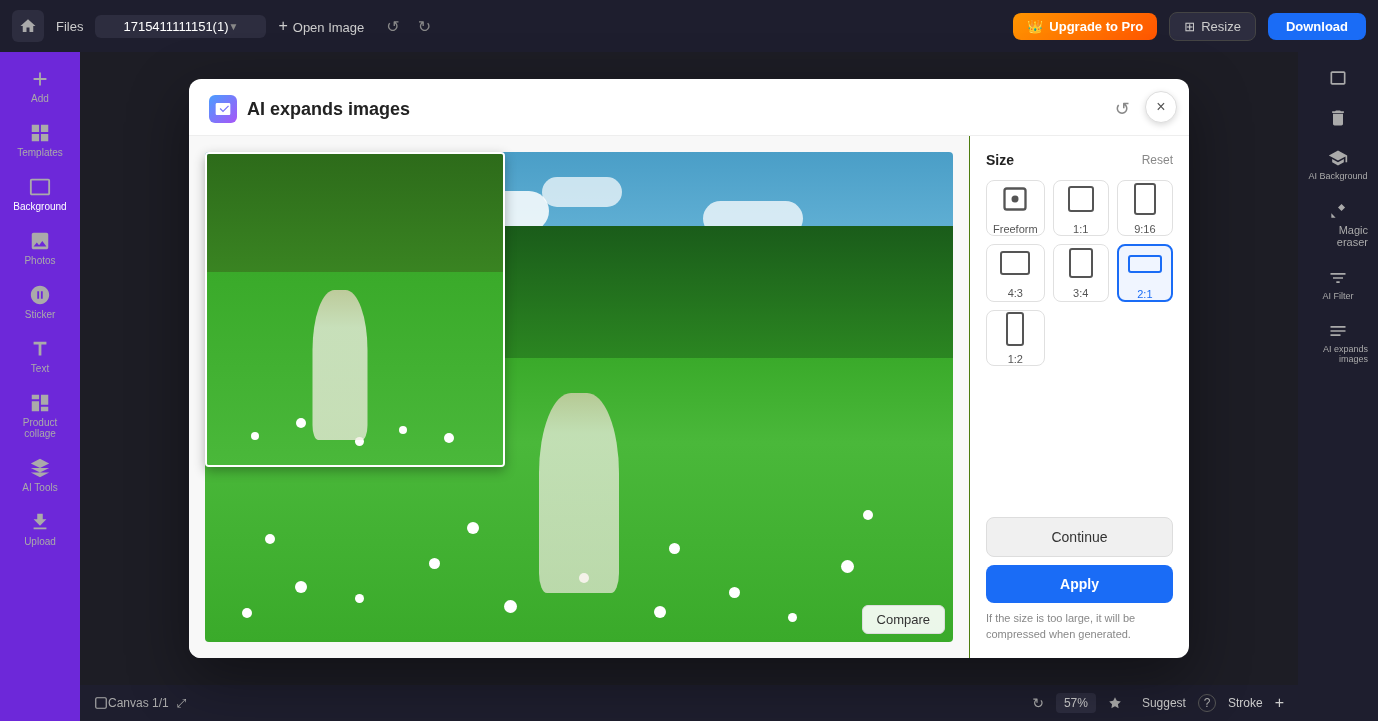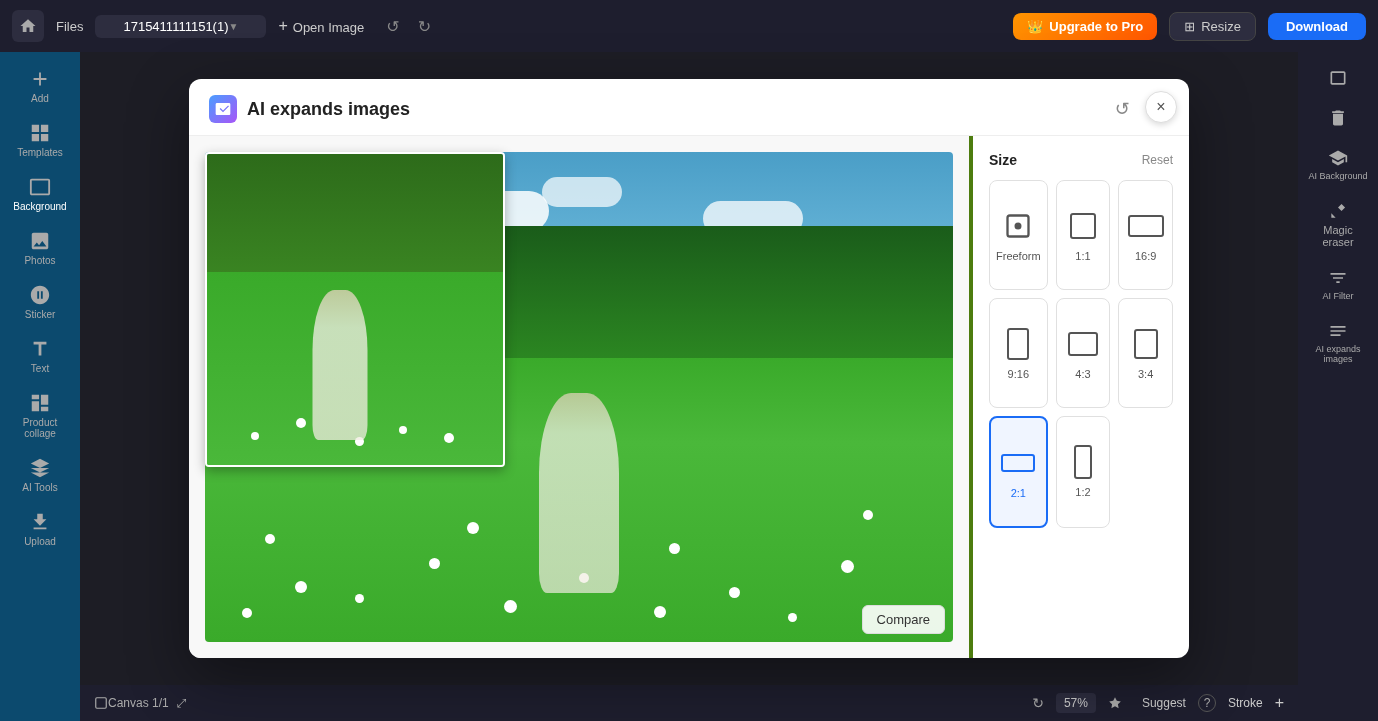--- a/index.html
+++ b/index.html
@@ -15,31 +15,31 @@
     .topbar-open { color: #ccc; font-size: 13px; display: flex; align-items: flex-end; gap: 5px; cursor: pointer; }
     .topbar-open::before { content: '+'; font-size: 16px; }
     .topbar-history { display: flex; gap: 6px; margin-left: 4px; }
     .topbar-history button { background: none; border: none; color: #888; font-size: 16px; cursor: pointer; padding: 4px 6px; }
     .topbar-spacer { flex: 1; }
     .topbar-upgrade { background: linear-gradient(135deg, #ff9500, #ff5500); color: #fff; border: none; border-radius: 8px; padding: 6px 14px; font-size: 13px; font-weight: 600; cursor: pointer; display: flex; align-items: center; gap: 6px; }
     .topbar-resize { background: #2d2d3f; color: #ccc; border: 1px solid #444; border-radius: 8px; padding: 6px 14px; font-size: 13px; cursor: pointer; display: flex; align-items: center; gap: 6px; }
     .topbar-download { background: #1a6cf6; color: #fff; border: none; border-radius: 8px; padding: 6px 18px; font-size: 13px; font-weight: 600; cursor: pointer; }
 
     
-    .left-sidebar { position: absolute; top: 52px; left: 0; width: 80px; bottom: 0; background: #0c4a6e; display: flex; flex-direction: column; align-items: center; padding: 8px 12px; gap: 2px; z-index: 5; }
+    .left-sidebar { position: absolute; top: 52px; left: 0; width: 80px; bottom: 0; background: #6d28d9; display: flex; flex-direction: column; align-items: center; padding: 8px 12px; gap: 2px; z-index: 5; }
     .sidebar-item { display: flex; flex-direction: column; align-items: center; gap: 3px; padding: 8px 6px; border-radius: 8px; cursor: pointer; width: 68px; }
     .sidebar-item svg { width: 22px; height: 22px; fill: #aaa; }
     .sidebar-item span { font-size: 10px; color: #aaa; text-align: center; }
     .sidebar-item.active span { color: #fff; }
 
     
     .right-panel-bg { position: absolute; top: 52px; right: 0; width: 80px; bottom: 0; background: #1e1e2e; z-index: 5; display: flex; flex-direction: column; align-items: center; padding: 8px 0; gap: 4px; }
     .right-icon { display: flex; flex-direction: column; align-items: center; gap: 3px; padding: 8px 4px; cursor: pointer; width: 68px; border-radius: 6px; }
     .right-icon svg { width: 20px; height: 20px; fill: #aaa; }
-    .right-icon span { font-size: 9px; color: #aaa; text-align: center; }
+    .right-icon span { font-size: 9px; color: #aaa; text-align: right; }
 
     
     .canvas-area { position: absolute; top: 52px; left: 80px; right: 80px; bottom: 0; background: #2a2a3a; display: flex; flex-direction: column; }
     .canvas-footer { position: absolute; bottom: 0; left: 80px; right: 80px; height: 36px; background: #1e1e2e; display: flex; align-items: center; padding: 0 14px; gap: 10px; z-index: 5; }
     .canvas-footer-left { display: flex; align-items: center; gap: 8px; }
     .canvas-footer-item { color: #aaa; font-size: 12px; display: flex; align-items: center; gap: 0; cursor: pointer; }
     .canvas-footer-spacer { flex: 1; }
     .canvas-footer-right { display: flex; align-items: center; gap: 12px; }
     .footer-percent { background: #2d2d3f; color: #ccc; font-size: 12px; padding: 3px 8px; border-radius: 4px; cursor: pointer; }
     .footer-suggest { color: #ccc; font-size: 12px; display: flex; align-items: center; gap: 20px; cursor: pointer; }
@@ -61,28 +61,28 @@
     .modal-body { display: flex; flex: 1; overflow: hidden; }
 
     
     .modal-preview { flex: 1; padding: 16px; display: flex; align-items: center; justify-content: center; background: #f8f8f8; position: relative; overflow: hidden; }
     .preview-canvas { position: relative; width: 870px; height: 490px; }
     .preview-original { position: absolute; top: 0; left: 0; width: 300px; height: 315px; border: 2px solid #fff; border-radius: 4px; overflow: hidden; box-shadow: 0 4px 12px rgba(0,0,0,0.3); z-index: 2; }
     .preview-expanded { position: absolute; top: 0; left: 0; right: 0; bottom: 0; overflow: hidden; border-radius: 4px; }
     .compare-btn { position: absolute; bottom: 8px; right: 8px; background: rgba(255,255,255,0.9); border: 1px solid #ddd; border-radius: 6px; padding: 6px 14px; font-size: 13px; color: #333; cursor: pointer; font-weight: 500; }
 
     
-    .modal-right { width: 220px; flex-shrink: 0; border-left: 4px solid #4d7c0f; padding: 16px; display: flex; flex-direction: column; gap: 12px; overflow-y: auto; }
+    .modal-right { width: 220px; flex-shrink: 0; border-left: 1px solid #4d7c0f; padding: 16px; display: flex; flex-direction: column; gap: 12px; overflow-y: auto; }
     .panel-header { display: flex; align-items: center; justify-content: space-between; }
     .panel-title { font-size: 14px; font-weight: 600; color: #222; }
     .panel-reset { font-size: 12px; color: #888; cursor: pointer; }
 
     
     .size-grid { display: grid; grid-template-columns: repeat(3, 1fr); gap: 8px; }
-    .size-option { border: 1px solid #e0e0e0; border-radius: 8px; padding: 27px 6px; display: flex; flex-direction: column; align-items: center; gap: 6px; cursor: pointer; background: #fff; }
+    .size-option { border: 1px solid #e0e0e0; border-radius: 8px; padding: 0 6px; display: flex; flex-direction: column; align-items: center; gap: 6px; cursor: pointer; background: #fff; }
     .size-option.selected { border-color: #1a6cf6; border-width: 2px; background: #f0f5ff; }
     .size-option .icon-box { width: 36px; height: 36px; display: flex; align-items: center; justify-content: center; }
     .size-option .label { font-size: 11px; color: #555; }
     .size-icon-landscape { width: 36px; height: 22px; border: 2px solid #555; border-radius: 3px; }
     .size-icon-square { width: 26px; height: 26px; border: 2px solid #555; border-radius: 3px; }
     .size-icon-portrait { width: 22px; height: 32px; border: 2px solid #555; border-radius: 3px; }
     .size-icon-43 { width: 30px; height: 24px; border: 2px solid #555; border-radius: 3px; }
     .size-icon-34 { width: 24px; height: 30px; border: 2px solid #555; border-radius: 3px; }
     .size-icon-21 { width: 34px; height: 18px; border: 2px solid #555; border-radius: 3px; }
     .size-icon-12 { width: 18px; height: 34px; border: 2px solid #555; border-radius: 3px; }
@@ -314,26 +314,20 @@
             <span class="label">Freeform</span>
           </div>
 
           <div class="size-option">
             <div class="icon-box">
               <div class="size-icon-square"></div>
             </div>
             <span class="label">1:1</span>
           </div>
 
-          <div class="size-option">
-            <div class="icon-box">
-              <div class="size-icon-landscape"></div>
-            </div>
-            <span class="label">16:9</span>
-          </div>
 
           <div class="size-option">
             <div class="icon-box">
               <div class="size-icon-portrait"></div>
             </div>
             <span class="label">9:16</span>
           </div>
 
           <div class="size-option">
             <div class="icon-box">
@@ -359,20 +353,25 @@
           <div class="size-option">
             <div class="icon-box">
               <div class="size-icon-12"></div>
             </div>
             <span class="label">1:2</span>
           </div>
         </div>
 
         <div style="flex:1;"></div>
 
+        <div class="panel-buttons">
+          <button class="btn-continue">Continue</button>
+          <button class="btn-apply">Apply</button>
+          <p class="panel-note">If the size is too large, it will be compressed when generated.</p>
+        </div>
       </div>
     </div>
   </div>
 </div>
 
 <div class="canvas-footer">
   <div class="canvas-footer-left">
     <span class="canvas-footer-item">
       <svg width="14" height="14" viewBox="0 0 24 24" fill="#aaa">
           <rect x="3" y="3" width="18" height="18" rx="2" fill="none" stroke="#aaa" stroke-width="2"></rect>

